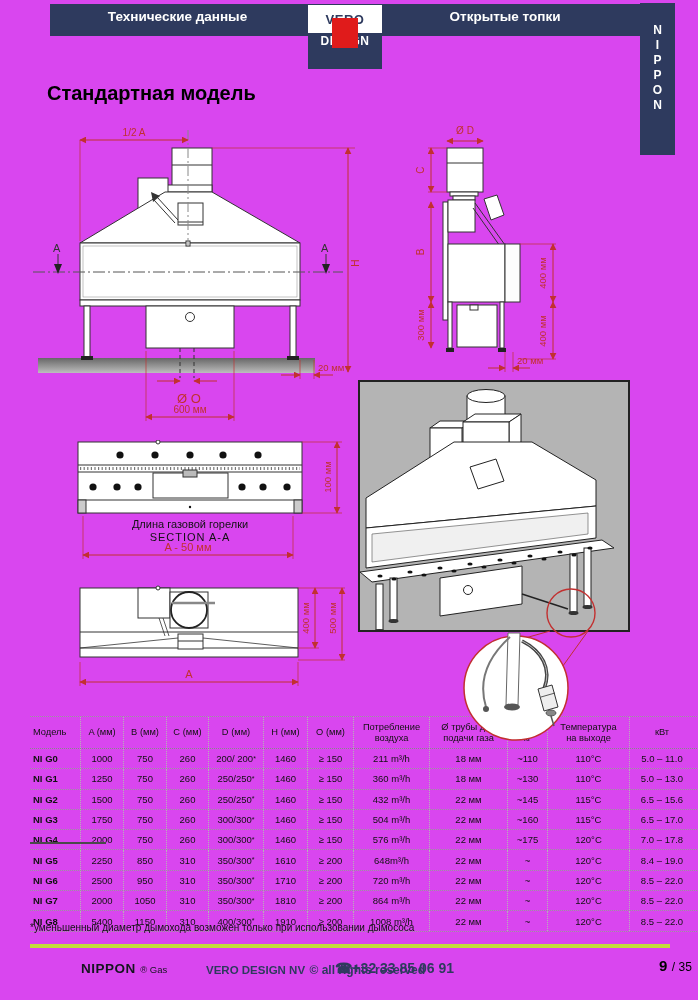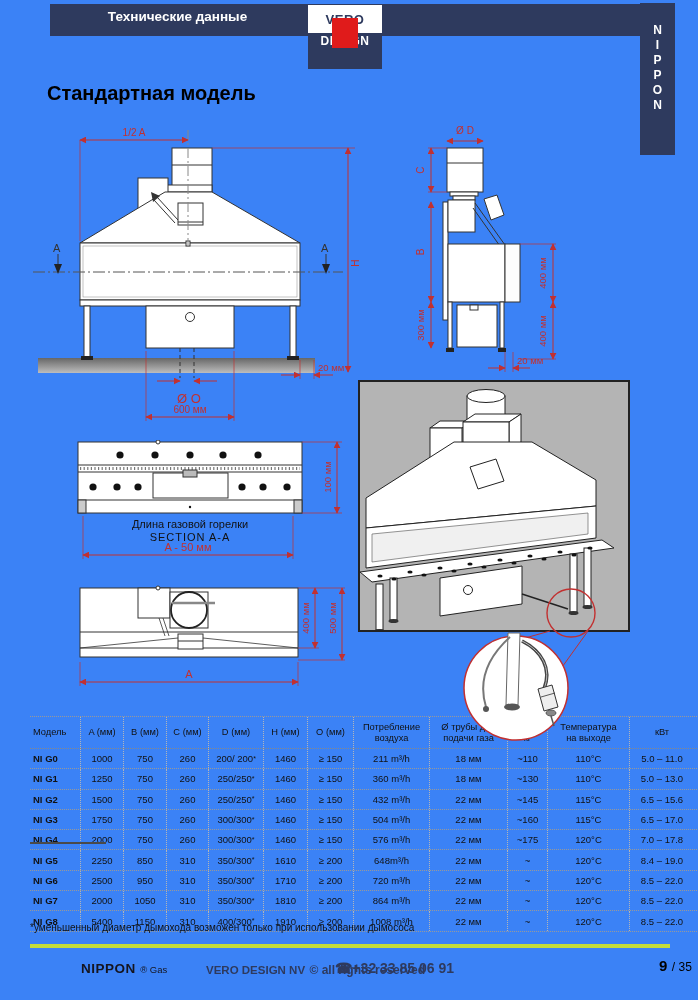--- a/index.html
+++ b/index.html
@@ -1,16 +1,16 @@
 <!DOCTYPE html>
 <html><head>
 <meta charset="utf-8">
 <style>
   html,body{margin:0;padding:0;background:#fff;}
-  #page{position:relative;width:698px;height:1000px;background:#3b82f6;overflow:hidden;
+  #page{position:relative;width:698px;height:1000px;background:#d946ef;overflow:hidden;
         font-family:"Liberation Sans", sans-serif;color:#111;}
   
   .hbar{position:absolute;left:50px;top:4px;width:625px;height:32px;background:#2e3a5e;}
   .htitle{position:absolute;top:9px;color:#fff;font-weight:bold;font-size:13.5px;text-align:center;}
   .htitle.left{left:70px;width:215px;}
   .htitle.right{left:400px;width:210px;}
   .side-tab{position:absolute;left:640px;top:3px;width:35px;height:152px;background:#2e3a5e;}
   .side-letters{position:absolute;left:0;top:20px;width:35px;display:flex;flex-direction:column;align-items:center;}
   .side-letters .ltr{color:#fff;font-weight:bold;font-size:12px;line-height:15px;}
   
@@ -58,20 +58,21 @@
   .f-page .p1{font-weight:bold;font-size:15px;}
   .f-page .p2{font-size:12px;}
 </style>
 </head>
 <body>
 
 <div id="page">
 
   <div class="hbar"></div>
   <div class="htitle left">Технические данные</div>
+  <div class="htitle right">Открытые топки</div>
   <div class="side-tab">
     <div class="side-letters" id="side-letters">
         <div class="ltr">N</div>
         <div class="ltr">I</div>
         <div class="ltr">P</div>
         <div class="ltr">P</div>
         <div class="ltr">O</div>
         <div class="ltr">N</div>
       </div>
   </div>

